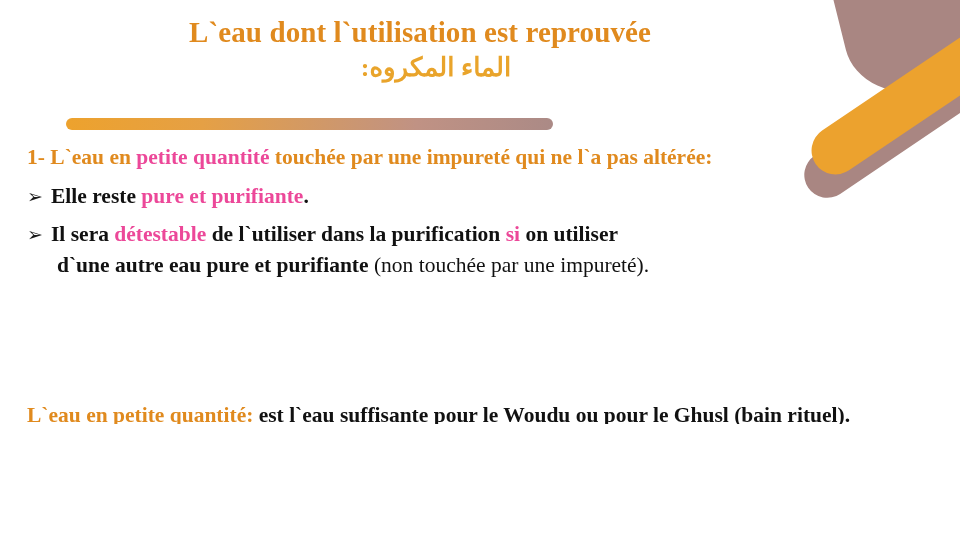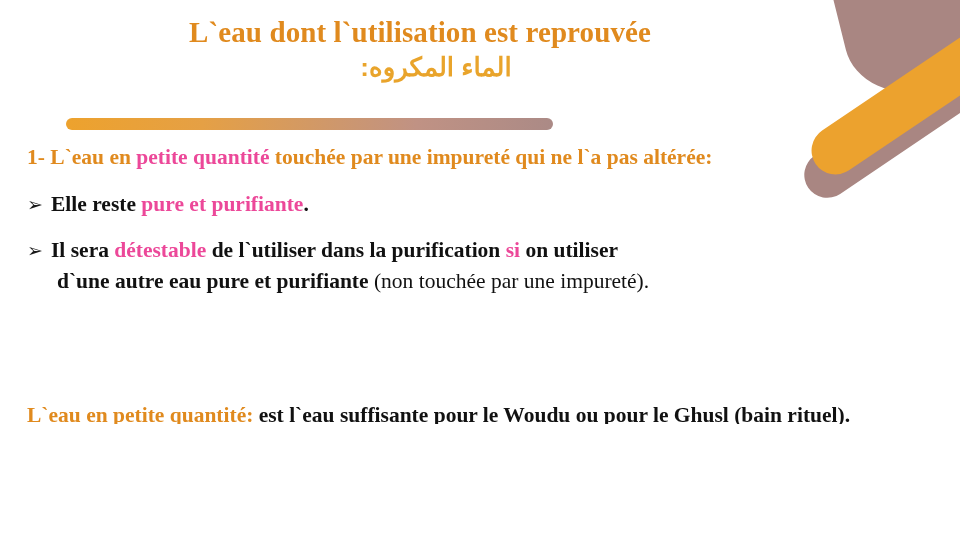--- a/index.html
+++ b/index.html
@@ -78,21 +78,21 @@
     line-height: 1.12;
     white-space: nowrap;
   }
   .slide-title-ar {
     margin: 4px 0 0 0;
     font-size: 26px;
     font-weight: bold;
     color: #e9a42b;
     direction: rtl;
     line-height: 1.2;
-    font-family: Liberation Sans, sans-serif;
+    font-family: Liberation Serif, serif;
     padding-left: 32px;
   }
 
   
   .divider {
     position: absolute;
     left: 66px;
     top: 118px;
     width: 487px;
     height: 12px;
@@ -110,21 +110,21 @@
   .para-1 {
     font-weight: bold;
     color: #e08a1e;
     font-size: 21.5px;
     line-height: 1.33;
     margin: 0;
     max-width: 880px;
   }
   .bullet-line {
     display: block;
-    margin-top: 18px;
+    margin-top: 10px;
     font-weight: bold;
     font-size: 21.5px;
     line-height: 1.33;
     color: #111111;
     padding-left: 0;
   }
   .bullet-glyph {
     display: inline-block;
     width: 24px;
     color: #1a1a1a;

